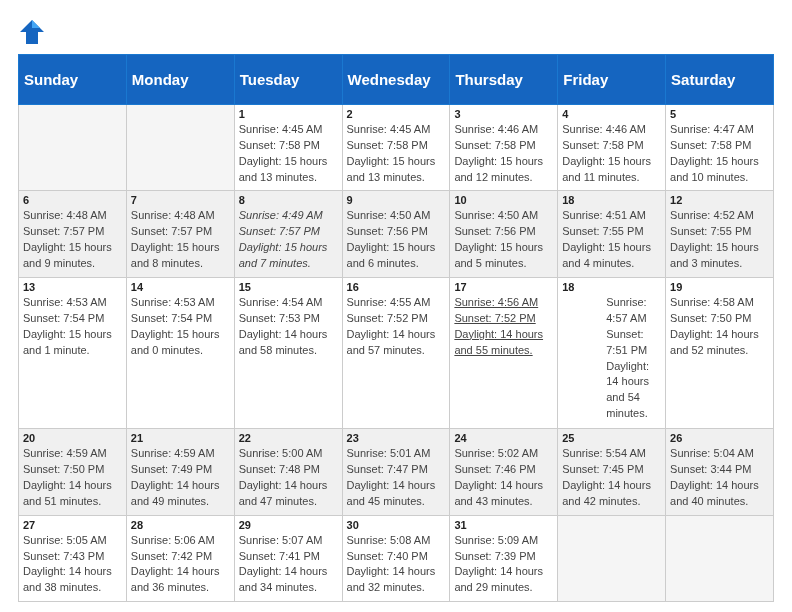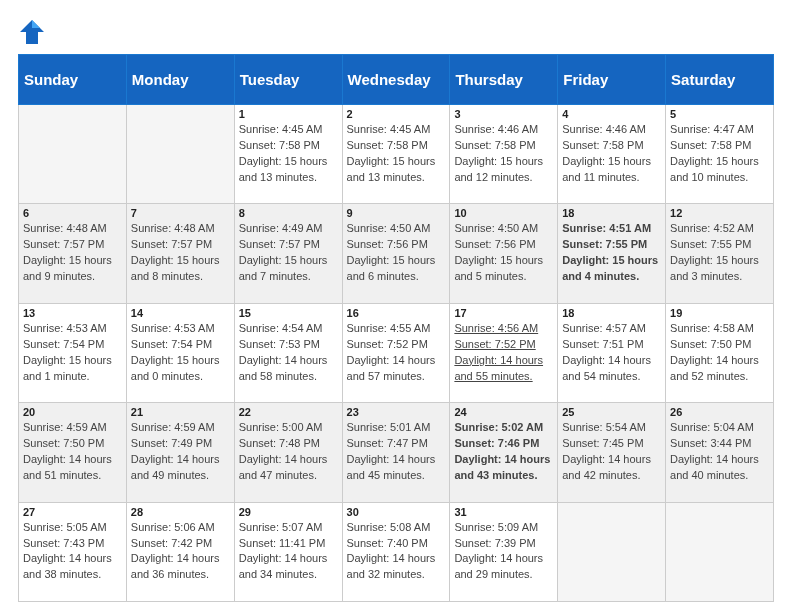--- a/index.html
+++ b/index.html
@@ -182,42 +182,42 @@
           </td>
           <td>
             <div class="day-num">7</div>
             <div class="day-info" style="white-space: pre-line;">Sunrise: 4:48 AM
 Sunset: 7:57 PM
 Daylight: 15 hours
 and 8 minutes.</div>
           </td>
           <td>
             <div class="day-num">8</div>
-            <div class="day-info" style="white-space: pre-line;">Sunrise: 4:49 AM
+            <div class="day-info" style="white-space: pre-line; font-style: italic;">Sunrise: 4:49 AM
 Sunset: 7:57 PM
 Daylight: 15 hours
 and 7 minutes.</div>
           </td>
           <td>
             <div class="day-num">9</div>
             <div class="day-info" style="white-space: pre-line;">Sunrise: 4:50 AM
 Sunset: 7:56 PM
 Daylight: 15 hours
 and 6 minutes.</div>
           </td>
           <td>
             <div class="day-num">10</div>
             <div class="day-info" style="white-space: pre-line;">Sunrise: 4:50 AM
 Sunset: 7:56 PM
 Daylight: 15 hours
 and 5 minutes.</div>
           </td>
           <td>
             <div class="day-num">18</div>
-            <div class="day-info" style="white-space: pre-line; font-weight: bold;">Sunrise: 4:51 AM
+            <div class="day-info" style="white-space: pre-line;">Sunrise: 4:51 AM
 Sunset: 7:55 PM
 Daylight: 15 hours
 and 4 minutes.</div>
           </td>
           <td>
             <div class="day-num">12</div>
             <div class="day-info" style="white-space: pre-line;">Sunrise: 4:52 AM
 Sunset: 7:55 PM
 Daylight: 15 hours
 and 3 minutes.</div>
@@ -254,21 +254,21 @@
           </td>
           <td>
             <div class="day-num">17</div>
             <div class="day-info" style="white-space: pre-line; text-decoration: underline;">Sunrise: 4:56 AM
 Sunset: 7:52 PM
 Daylight: 14 hours
 and 55 minutes.</div>
           </td>
           <td>
             <div class="day-num">18</div>
-            <div class="day-info" style="white-space: pre-line;">Sunrise: 4:57 AM
+            <div class="day-info" style="white-space: pre-line; margin-left: 44px;">Sunrise: 4:57 AM
 Sunset: 7:51 PM
 Daylight: 14 hours
 and 54 minutes.</div>
           </td>
           <td>
             <div class="day-num">19</div>
             <div class="day-info" style="white-space: pre-line;">Sunrise: 4:58 AM
 Sunset: 7:50 PM
 Daylight: 14 hours
 and 52 minutes.</div>
@@ -298,21 +298,21 @@
           </td>
           <td>
             <div class="day-num">23</div>
             <div class="day-info" style="white-space: pre-line;">Sunrise: 5:01 AM
 Sunset: 7:47 PM
 Daylight: 14 hours
 and 45 minutes.</div>
           </td>
           <td>
             <div class="day-num">24</div>
-            <div class="day-info" style="white-space: pre-line; font-weight: bold;">Sunrise: 5:02 AM
+            <div class="day-info" style="white-space: pre-line;">Sunrise: 5:02 AM
 Sunset: 7:46 PM
 Daylight: 14 hours
 and 43 minutes.</div>
           </td>
           <td>
             <div class="day-num">25</div>
             <div class="day-info" style="white-space: pre-line;">Sunrise: 5:54 AM
 Sunset: 7:45 PM
 Daylight: 14 hours
 and 42 minutes.</div>
@@ -336,21 +336,21 @@
           <td>
             <div class="day-num">28</div>
             <div class="day-info" style="white-space: pre-line;">Sunrise: 5:06 AM
 Sunset: 7:42 PM
 Daylight: 14 hours
 and 36 minutes.</div>
           </td>
           <td>
             <div class="day-num">29</div>
             <div class="day-info" style="white-space: pre-line;">Sunrise: 5:07 AM
-Sunset: 11:41 PM
+Sunset: 7:41 PM
 Daylight: 14 hours
 and 34 minutes.</div>
           </td>
           <td>
             <div class="day-num">30</div>
             <div class="day-info" style="white-space: pre-line;">Sunrise: 5:08 AM
 Sunset: 7:40 PM
 Daylight: 14 hours
 and 32 minutes.</div>
           </td>

